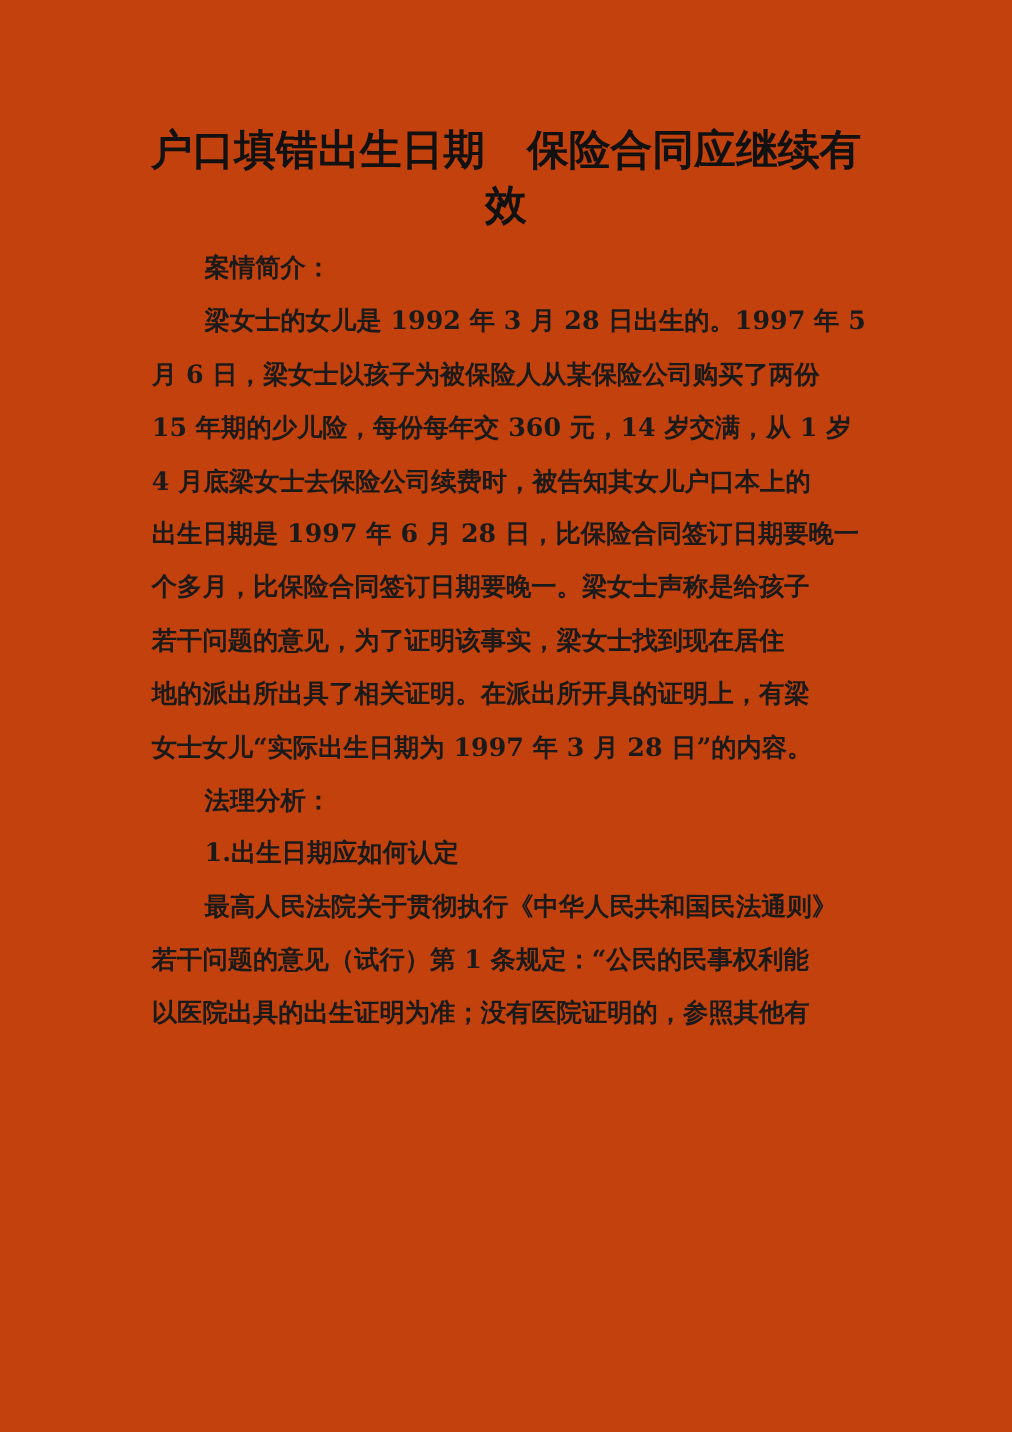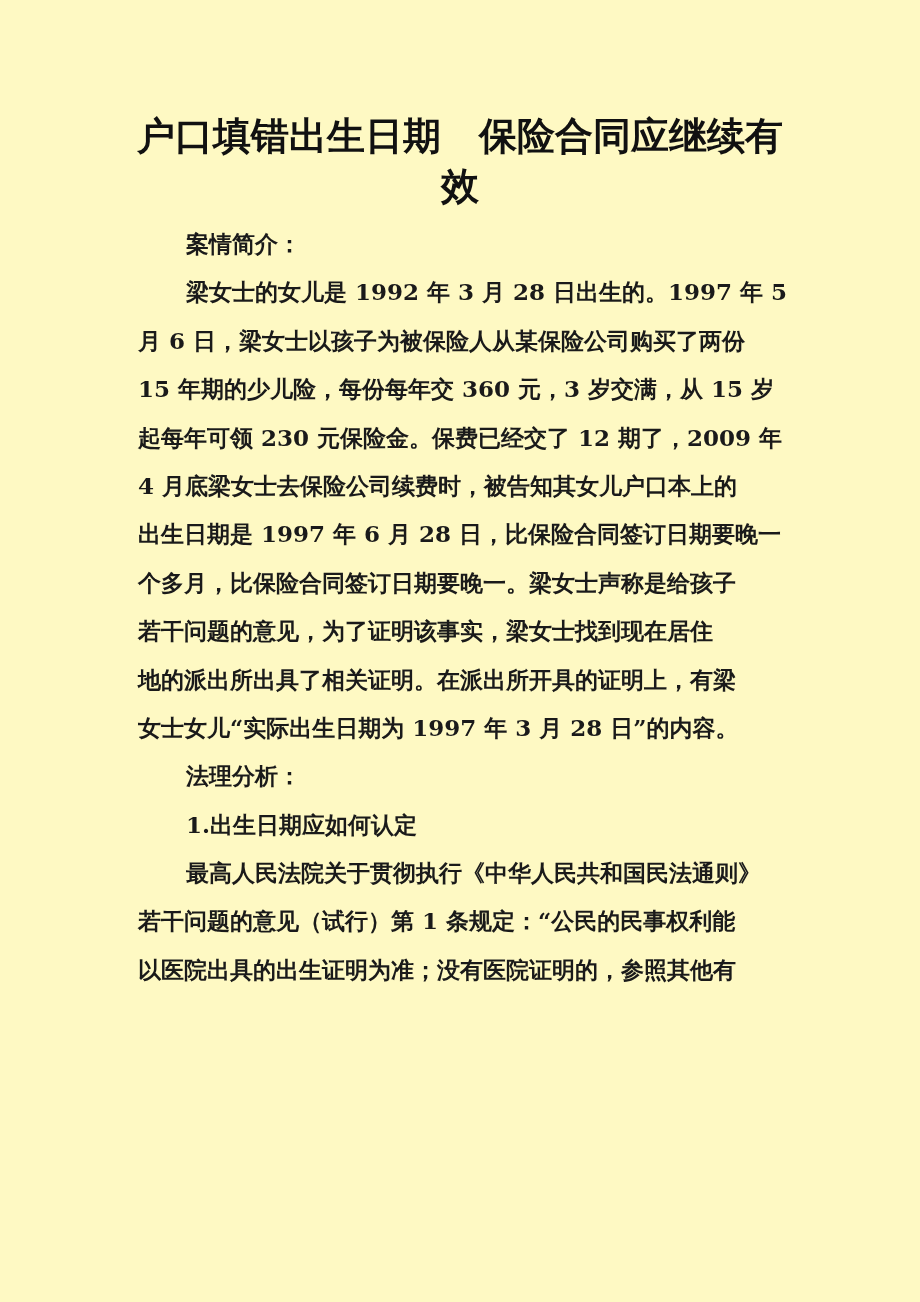--- a/index.html
+++ b/index.html
@@ -12,21 +12,21 @@
       height: 1302px;
       overflow: hidden;
       position: relative;
     }
     .page {
       position: absolute;
       left: 0;
       top: 0;
       width: 920px;
       height: 1302px;
-      background: #fef9c3;
+      background: #c2410c;
     }
     .title {
       position: absolute;
       left: 130px;
       width: 660px;
       text-align: center;
       font-family: "DejaVu Sans", "Liberation Sans", sans-serif;
       font-weight: bold;
       font-size: 38px;
       color: #111111;
@@ -61,22 +61,21 @@
   <h1 class="title title-line1">户口填错出生日期　保险合同应继续有</h1>
   <div class="title title-line2">效</div>
 
   <div class="body">
 
     <div class="line indent">案情简介：</div>
 
     <div>
       <div class="line indent">梁女士的女儿是 1992 年 3 月 28 日出生的。1997 年 5</div>
       <div class="line">月 6 日，梁女士以孩子为被保险人从某保险公司购买了两份</div>
-      <div class="line">15 年期的少儿险，每份每年交 360 元，3 岁交满，从 15 岁</div>
-      <div class="line">起每年可领 230 元保险金。保费已经交了 12 期了，2009 年</div>
+      <div class="line">15 年期的少儿险，每份每年交 360 元，14 岁交满，从 1 岁</div>
       <div class="line">4 月底梁女士去保险公司续费时，被告知其女儿户口本上的</div>
       <div class="line">出生日期是 1997 年 6 月 28 日，比保险合同签订日期要晚一</div>
       <div class="line">个多月，比保险合同签订日期要晚一。梁女士声称是给孩子</div>
       <div class="line">若干问题的意见，为了证明该事实，梁女士找到现在居住</div>
       <div class="line">地的派出所出具了相关证明。在派出所开具的证明上，有梁</div>
       <div class="line">女士女儿“实际出生日期为 1997 年 3 月 28 日”的内容。</div>
     </div>
 
 
     <div class="line indent">法理分析：</div>

